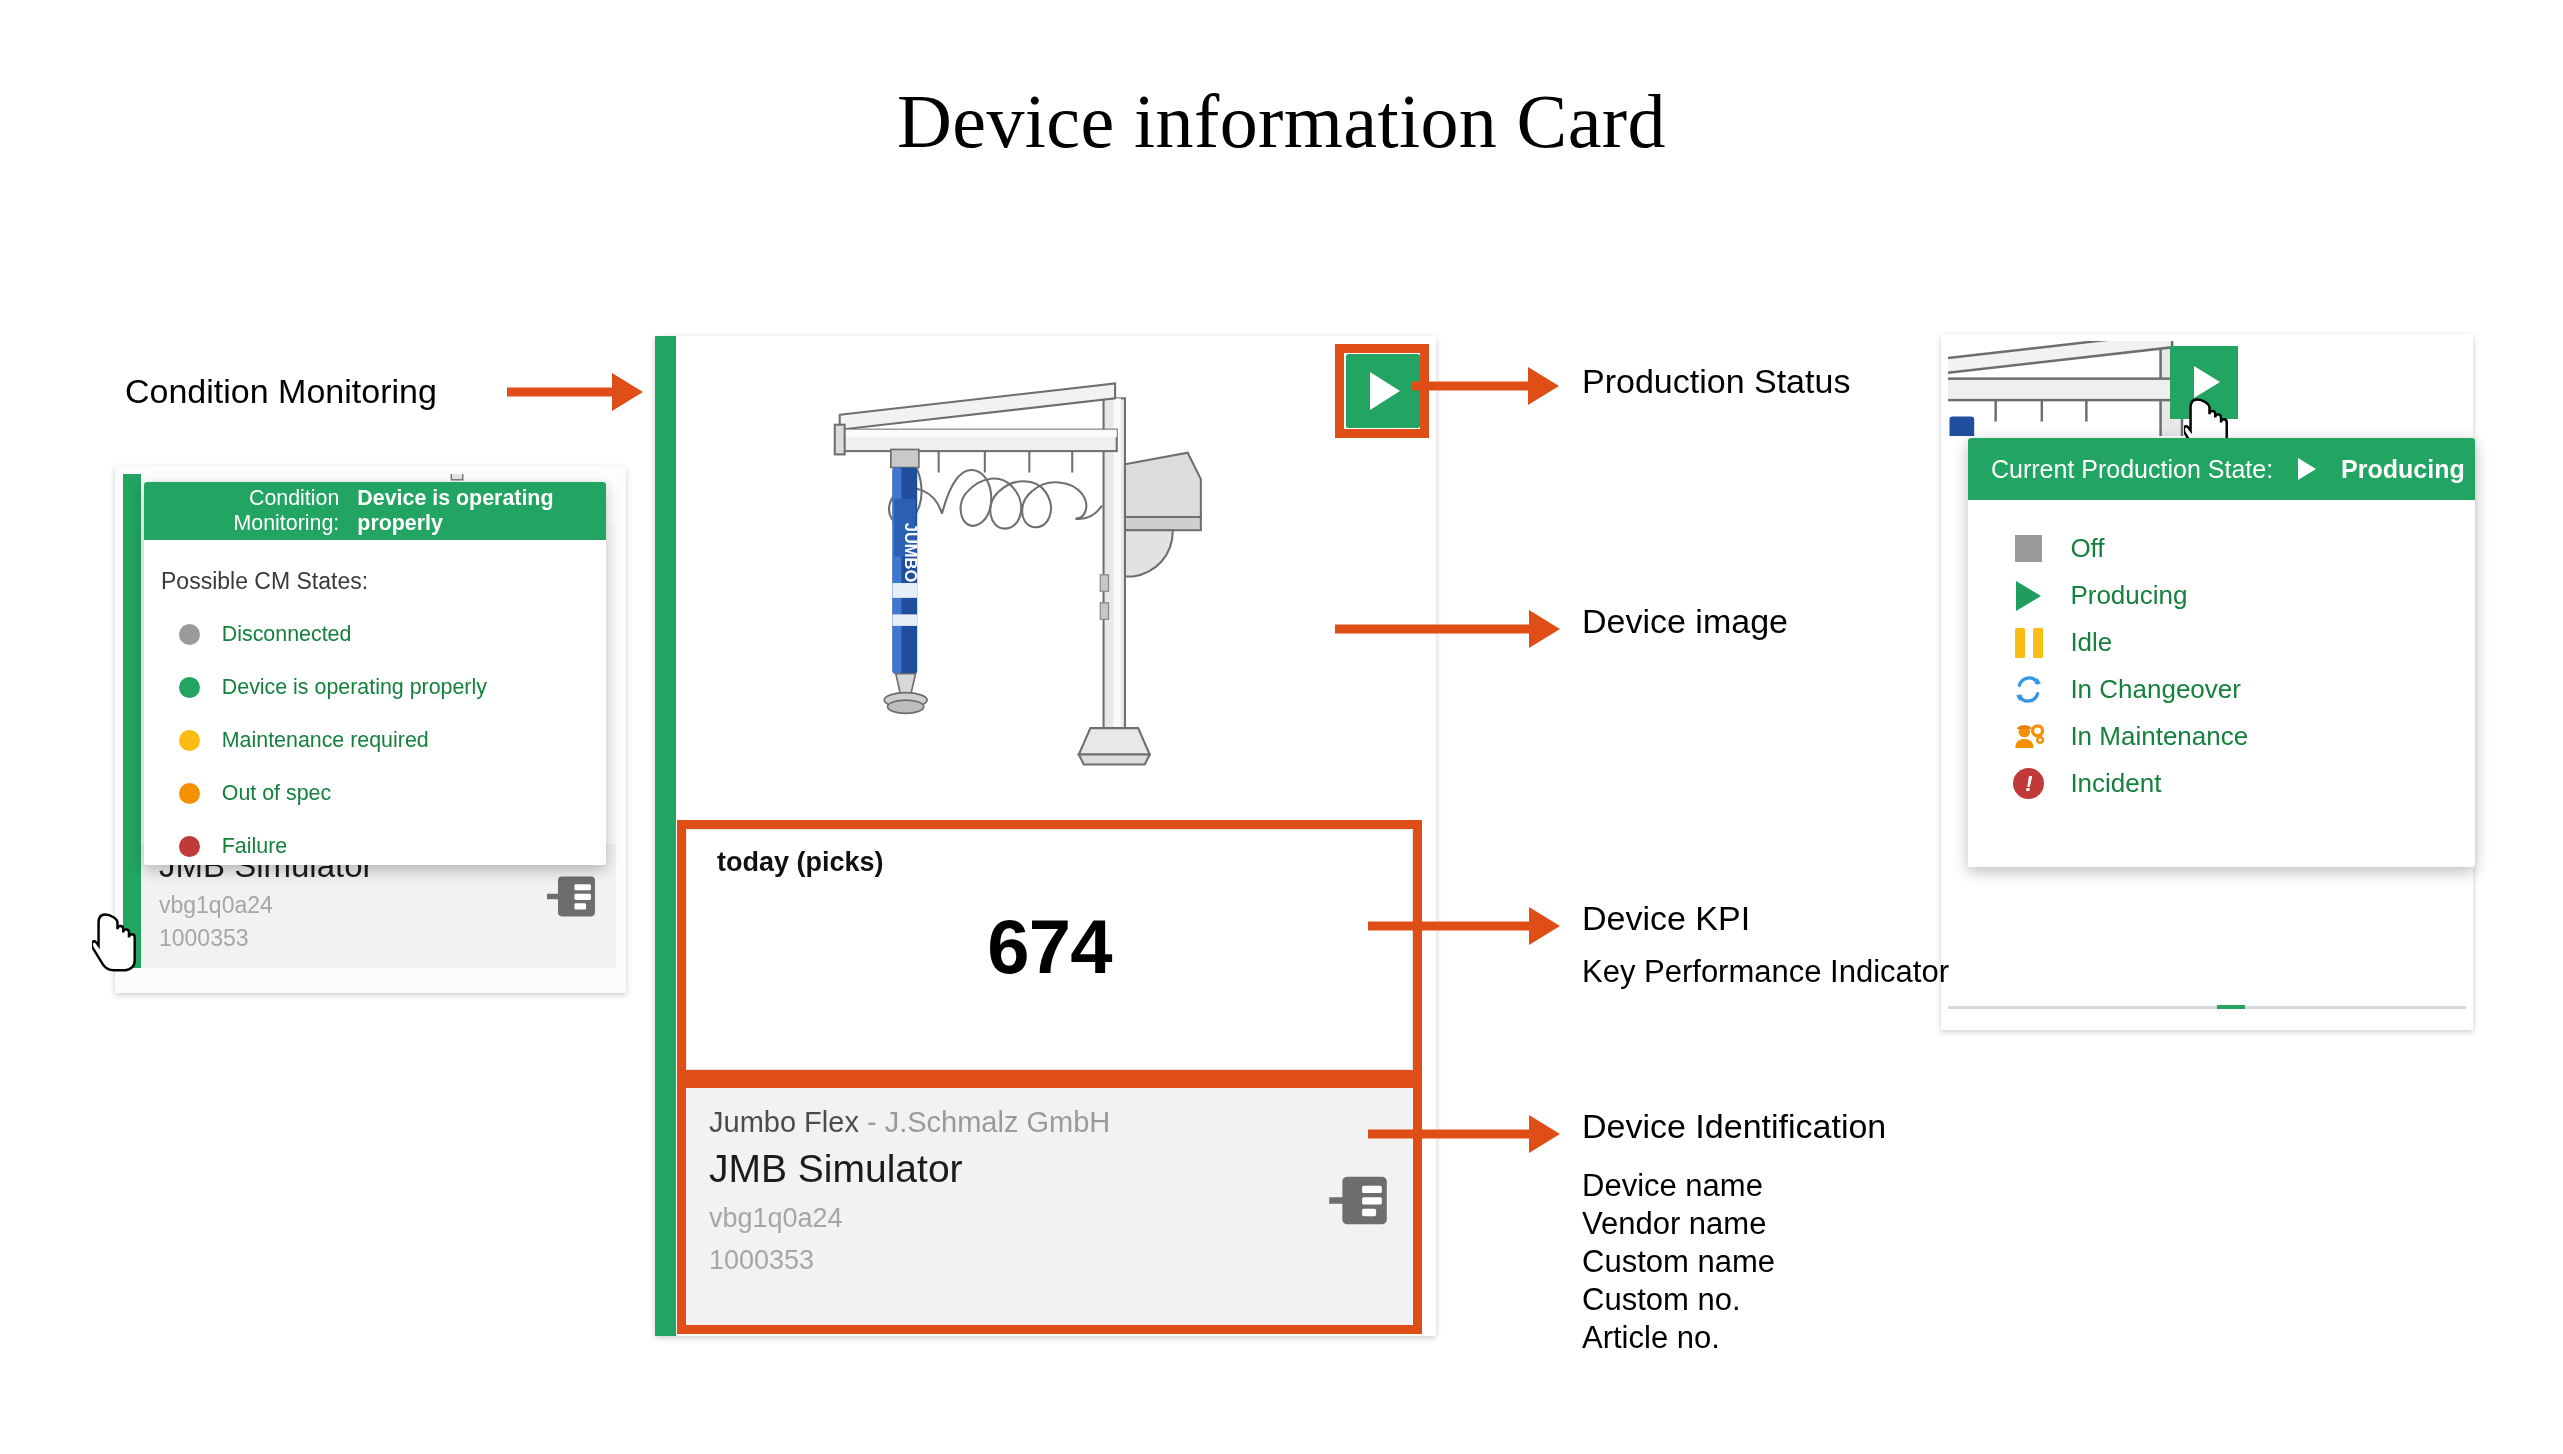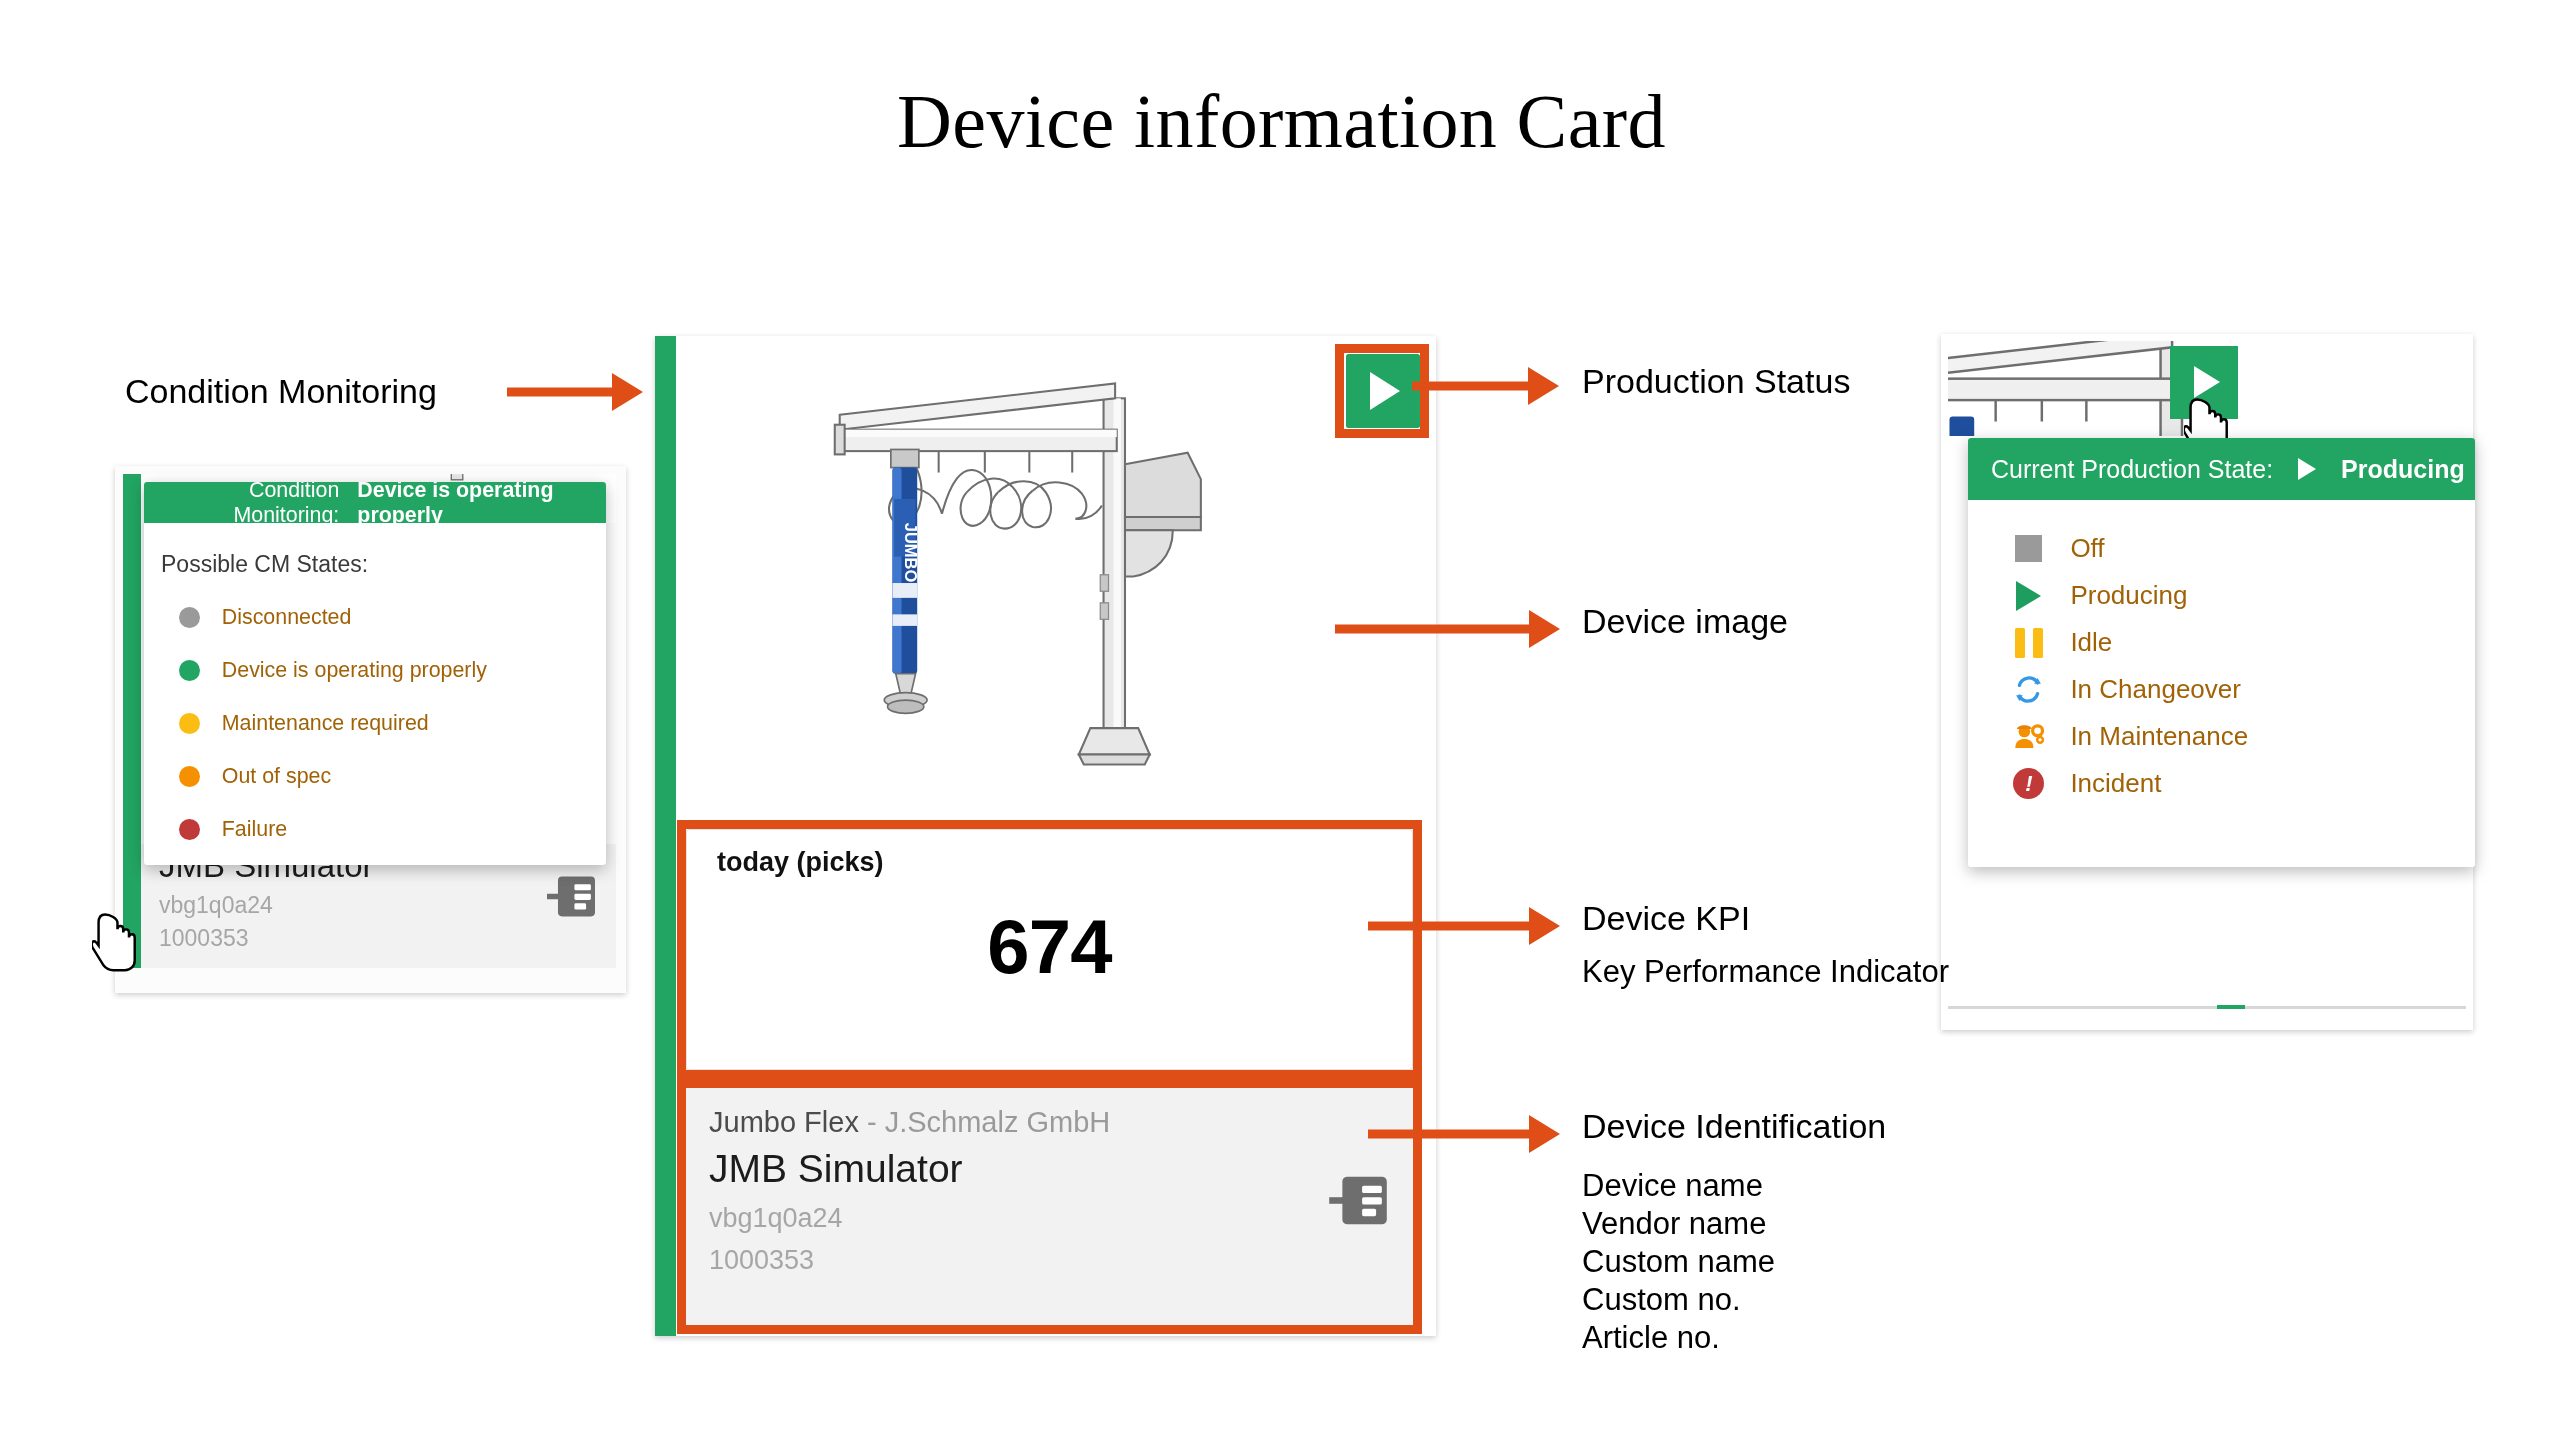--- a/index.html
+++ b/index.html
@@ -155,24 +155,24 @@
   .popup-head {
     background: #22a462; color: #ffffff;
     display: flex; align-items: center;
   }
   .popup-head .ph-label { font-weight: 400; text-align: right; }
   .popup-head .ph-value { font-weight: 700; }
   .popup-body { background: #ffffff; }
   .popup-subtitle { color: #3a3a3a; }
   .state-row { display: flex; align-items: center; }
   .state-dot { border-radius: 50%; flex: 0 0 auto; }
-  .state-text { color: #a16207; }
+  .state-text { color: #15803d; }
 
   #cm-popup { left: 144px; top: 482px; width: 462px; height: 383px; }
-  #cm-popup .popup-head { height: 41px; padding: 0 0 0 20.6px; font-size: 21.4px; gap: 18px; }
+  #cm-popup .popup-head { height: 58px; padding: 0 0 0 20.6px; font-size: 21.4px; gap: 18px; }
   #cm-popup .popup-body { padding: 28px 0 0 17px; height: calc(100% - 53px); }
   #cm-popup .popup-subtitle { font-size: 23px; margin-bottom: 13px; }
   #cm-popup .state-row { height: 53px; padding-left: 18px; }
   #cm-popup .state-dot { width: 21.4px; height: 21.4px; margin-right: 21.4px; }
   #cm-popup .state-text { font-size: 21.4px; }
 
   
   #right-card { left: 1941px; top: 334px; width: 532px; height: 696px; background:#ffffff; }
   .rc-imgstrip {
     position: absolute; left: 6.6px; top: 6.6px; right: 6.6px; height: 95px;

